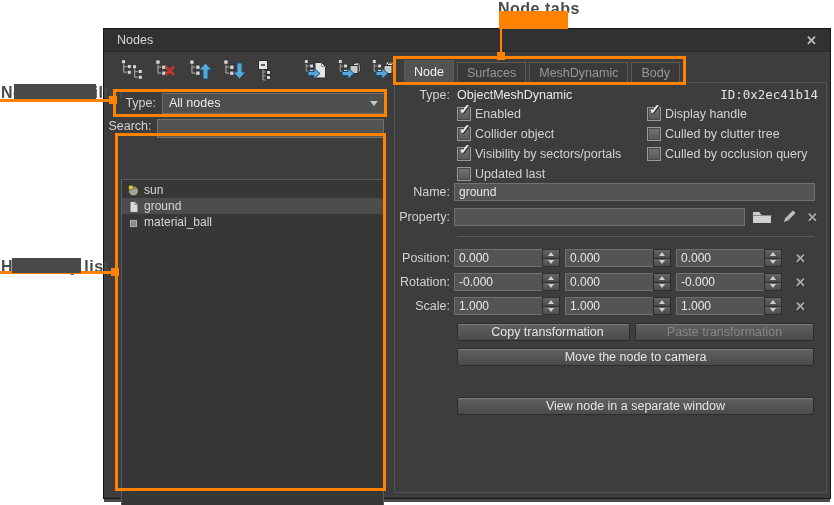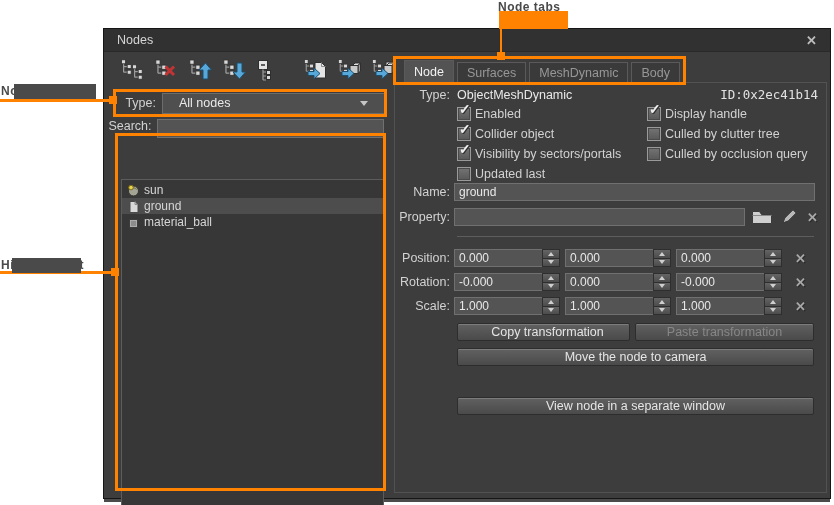--- a/index.html
+++ b/index.html
@@ -27,21 +27,21 @@
 
   
   .toolbar{position:absolute;left:14px;top:26px;display:flex;align-items:center;gap:7px;}
   .tool{width:27px;height:30px;display:flex;align-items:center;justify-content:center;}
   .tool.group2{margin-left:13px;}
 
   
   .type-row{position:absolute;left:0;top:63px;width:281px;height:22px;display:flex;align-items:center;}
   .type-row .lbl{width:58px;text-align:right;padding-right:6px;font-size:12.5px;color:var(--txt);}
   .dropdown{flex:1;height:21px;background:#4f4f4f;border:1px solid #6c6c6c;display:flex;
-    align-items:center;padding:0 16px;color:var(--txt-bright);font-size:12.5px;}
+    align-items:center;padding:0 6px;color:var(--txt-bright);font-size:12.5px;}
   .caret{margin-left:auto;width:0;height:0;border-left:4px solid transparent;
     border-right:4px solid transparent;border-top:5px solid #c6c6c6;}
   .search-row{position:absolute;left:0;top:90px;width:280px;height:19px;display:flex;align-items:flex-start;}
   .search-row .lbl{width:64px;text-align:right;padding-right:5px;font-size:12.5px;color:var(--txt);}
   input.field{background:var(--field-bg);border:1px solid var(--field-border);
     color:var(--txt-bright);font-family:"Liberation Sans",sans-serif;font-size:12px;
     padding:0 4px;height:100%;width:100%;outline:none;}
   .search-row input.field{height:19px;}
 
   .node-list{position:absolute;left:17px;top:109px;width:263px;height:349px;
@@ -104,21 +104,21 @@
     position:absolute;height:18px;}
   .btn.disabled{color:#878787;}
   .btn-copy{left:62px;top:240px;width:173px;padding-left:8px;}
   .btn-paste{left:240px;top:240px;width:179px;}
   .btn-move{left:62px;top:265px;width:357px;}
   .btn-focus{left:62px;top:290px;width:357px;}
   .btn-view{left:62px;top:314px;width:357px;}
 
   
   .ann{position:absolute;z-index:10;}
-  .ann-text{font-weight:bold;font-size:12px;color:#4a4a4a;white-space:nowrap;letter-spacing:.5px;}
+  .ann-text{font-weight:bold;font-size:16px;color:#4a4a4a;white-space:nowrap;letter-spacing:.5px;}
   .ann-box{border:3px solid var(--orange);background:transparent;}
   .box-tabs{left:393px;top:56px;width:293px;height:29px;}
   .box-type{left:113px;top:89px;width:274px;height:28px;}
   .box-hier{left:115px;top:133px;width:271px;height:358px;}
   .cover{position:absolute;z-index:11;}
   .cover-top{left:499px;top:11px;width:69px;height:18px;background:var(--orange);}
   .cover-l1{left:14px;top:84px;width:82px;height:15px;background:#4a4a4a;}
   .cover-l2{left:12px;top:258px;width:69px;height:15px;background:#4a4a4a;}
   .ann-vline{left:500px;top:29px;width:2px;height:25px;background:var(--orange);z-index:12;}
   .ann-hline1{left:0;top:99px;width:113px;height:3px;background:var(--orange);}

